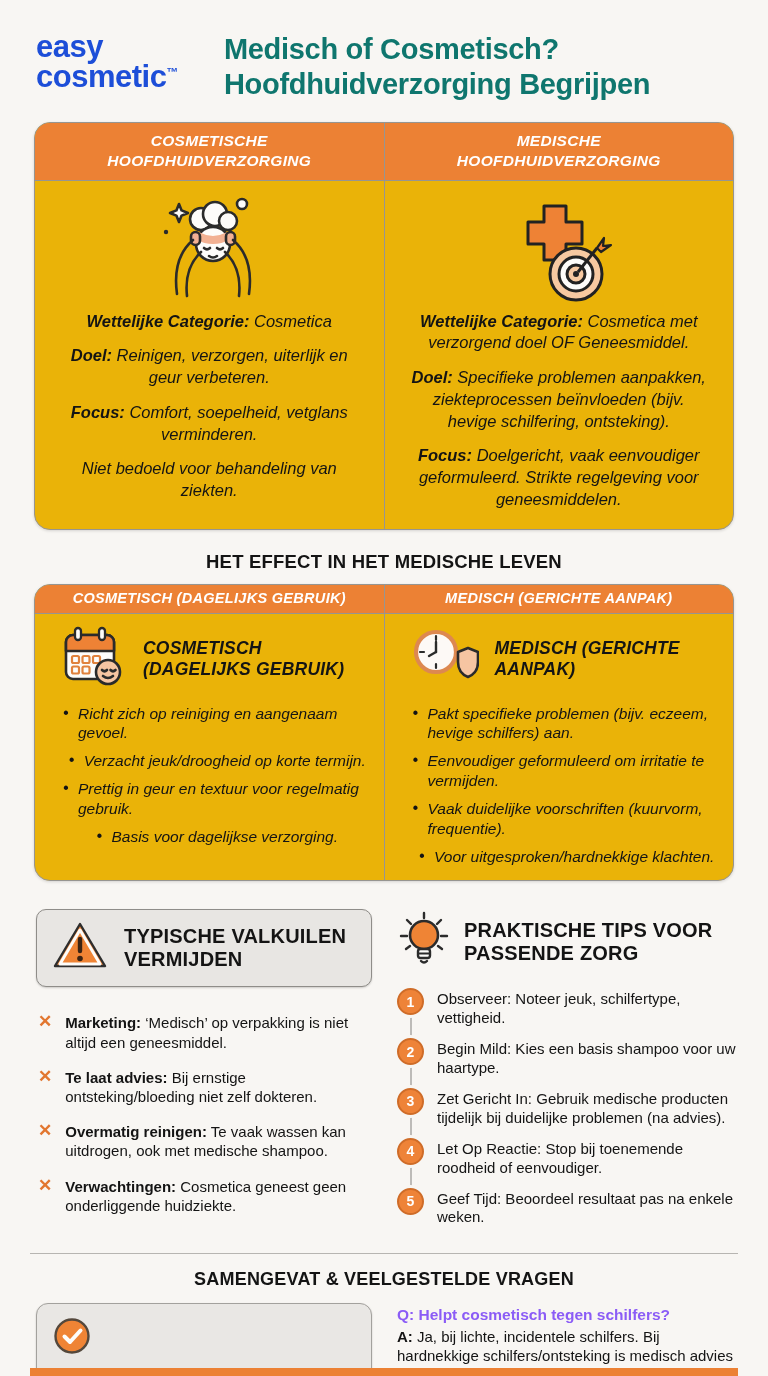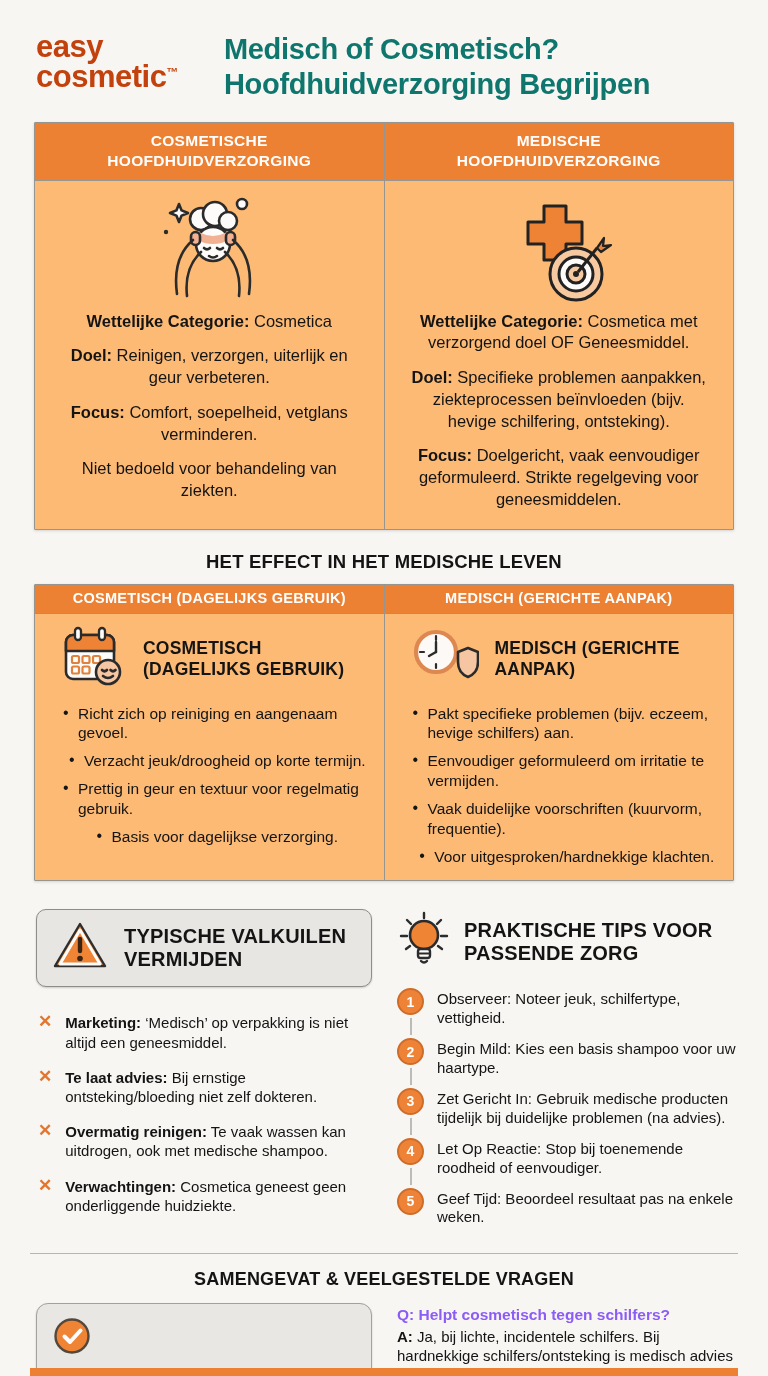--- a/index.html
+++ b/index.html
@@ -4,26 +4,26 @@
 <style>
   * { box-sizing: border-box; }
   html,body { margin:0; padding:0; }
   body {
     width:768px; height:1376px; position:relative; overflow:hidden;
     background:#f8f6f3; color:#141414;
     font-family:"Liberation Sans", sans-serif;
   }
   
   .header { display:flex; align-items:flex-start; padding:32px 24px 12px 36px; gap:46px; }
-  .logo { font-size:31px; font-weight:800; color:#c2410c; line-height:.98; letter-spacing:-.5px; }
+  .logo { font-size:31px; font-weight:800; color:#1d4ed8; line-height:.98; letter-spacing:-.5px; }
   .logo .tm { font-size:12px; vertical-align:super; font-weight:700; }
   .title { font-size:29px; font-weight:700; color:#0f766e; line-height:1.2; letter-spacing:-.3px; }
   
-  .card { margin:8px 34px 0; border:1.6px solid #979590; border-radius:1px;
-          display:flex; background:#fdba74; overflow:hidden; box-shadow:0 1px 3px rgba(0,0,0,.14); }
+  .card { margin:8px 34px 0; border:1.6px solid #979590; border-radius:16px;
+          display:flex; background:#eab308; overflow:hidden; box-shadow:0 1px 3px rgba(0,0,0,.14);font-style:italic; }
   .col { flex:1; display:flex; flex-direction:column; }
   .col-r { border-left:1.6px solid #979590; }
   .col-head { background:#ec8134; color:#fff; font-weight:800; text-align:center;
               font-size:15.5px; line-height:1.32; padding:8px 6px; letter-spacing:.3px;
               border-bottom:1.6px solid #979590; display:flex; flex-direction:column;
               align-items:center; justify-content:center; min-height:57px; }
   .col-head2 { min-height:29px; font-size:14.5px; padding:4px; }
   .icon-wrap { display:flex; justify-content:center; align-items:center; height:128px; padding-top:8px; }
   .rows { padding:2px 22px 18px; text-align:center; font-size:16.5px; line-height:1.32;
           display:flex; flex-direction:column; gap:13px; }

